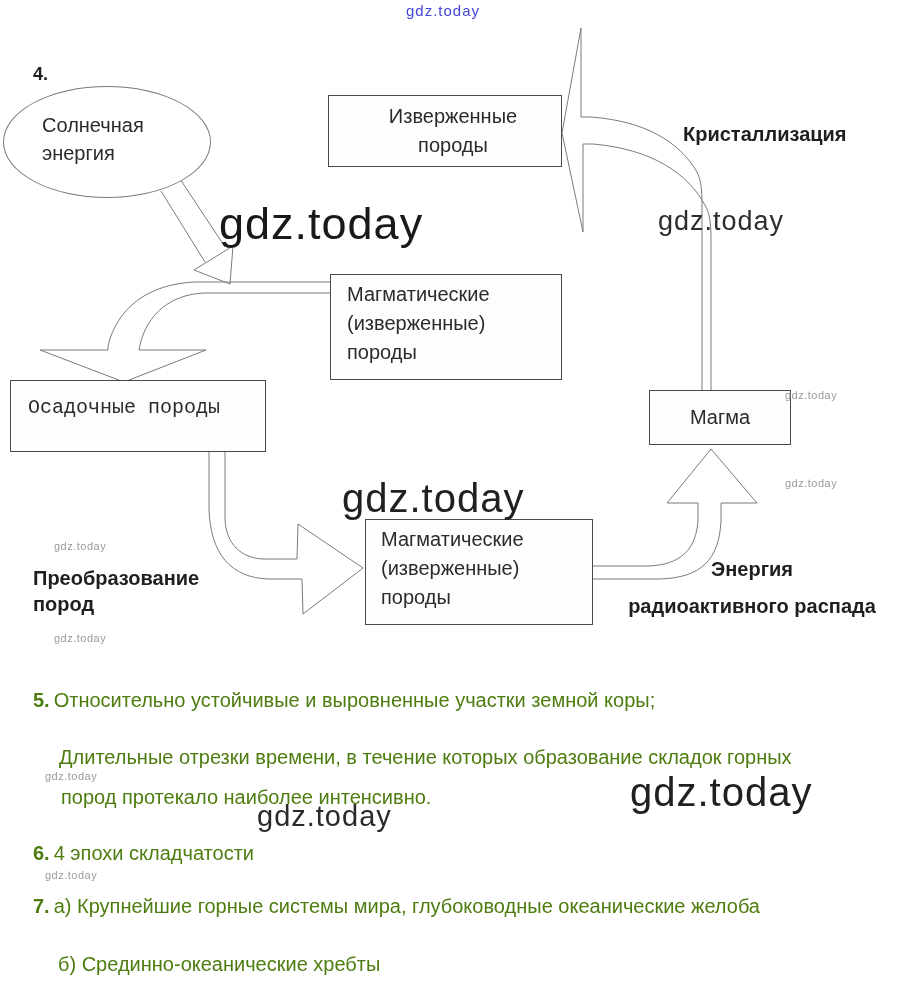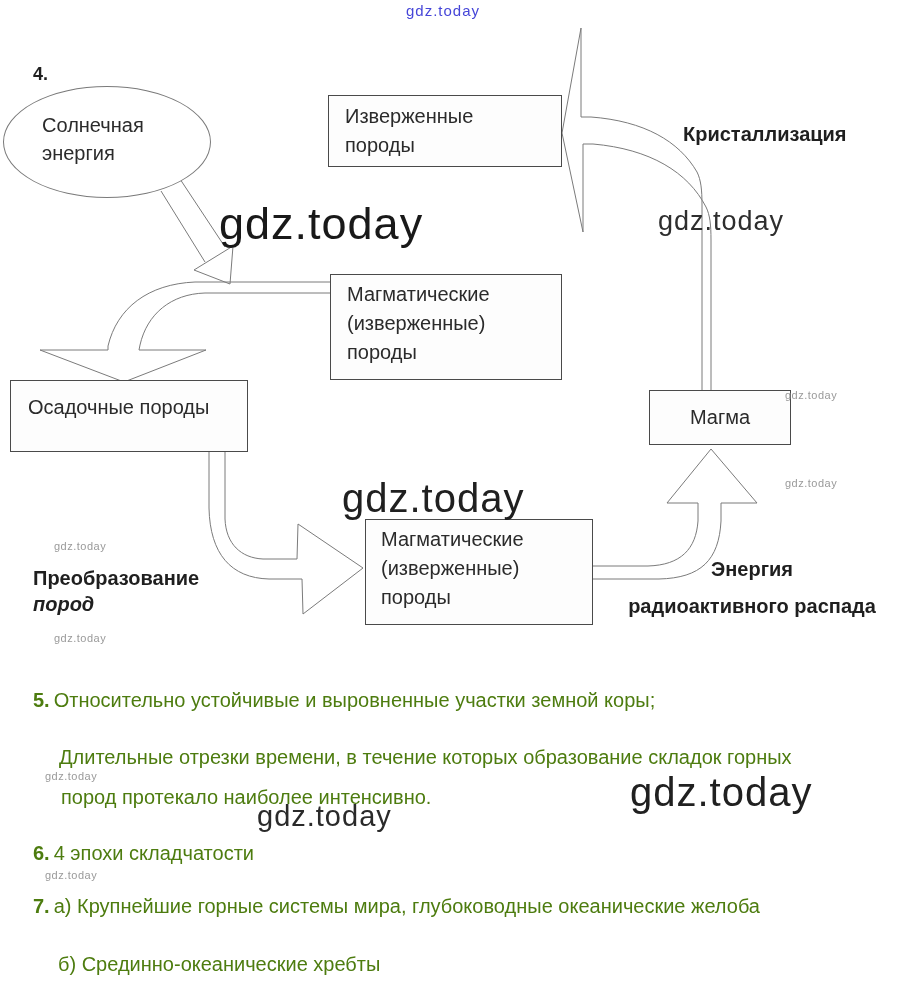--- a/index.html
+++ b/index.html
@@ -56,49 +56,49 @@
 
   <div class="num-lbl" style="left:33px;top:64px;">4.</div>
 
   <div class="ellipse" style="left:3px;top:86px;width:208px;height:112px;">
     <div class="etext">
       <span class="line">Солнечная</span>
       <span class="line">энергия</span>
     </div>
   </div>
 
-  <div class="box" style="left:328px;top:95px;width:234px;height:72px;padding:6px 0 10px 16px;">
+  <div class="box" style="left:328px;top:95px;width:234px;height:72px;padding:6px 0 10px 16px;text-align:center;">
     <span class="line">Изверженные</span>
     <span class="line">породы</span>
   </div>
 
   <div class="lbl-bold" style="left:683px;top:123px;">Кристаллизация</div>
 
   <div class="box" style="left:330px;top:274px;width:232px;height:106px;padding:5px 0 0 16px;">
     <span class="line">Магматические</span>
     <span class="line">(изверженные)</span>
     <span class="line">породы</span>
   </div>
 
-  <div class="box" style="left:10px;top:380px;width:238px;height:72px;padding:12px 16px 0 17px;">
+  <div class="box" style="left:10px;top:380px;width:256px;height:72px;padding:12px 16px 0 17px;font-family:Liberation Mono, monospace;">
     <span>Осадочные породы</span>
   </div>
 
   <div class="box" style="left:649px;top:390px;width:142px;height:55px;text-align:center;line-height:53px;">
     <span>Магма</span>
   </div>
 
   <div class="box" style="left:365px;top:519px;width:228px;height:106px;padding:5px 0 0 15px;">
     <span class="line">Магматические</span>
     <span class="line">(изверженные)</span>
     <span class="line">породы</span>
   </div>
 
   <div class="lbl-bold" style="left:33px;top:556px;margin-top:11px;">Преобразование</div>
-  <div class="lbl-bold" style="left:33px;top:593px;font-style:italic;">пород</div>
+  <div class="lbl-bold" style="left:33px;top:593px;">пород</div>
 
   <div class="lbl-bold" style="left:612px;top:558px;width:280px;text-align:center;">Энергия</div>
   <div class="lbl-bold" style="left:612px;top:595px;width:280px;text-align:center;">радиоактивного распада</div>
 
   <div class="ans" style="left:33px;top:689px;">
     <span class="num">5.</span><span>Относительно устойчивые и выровненные участки земной коры;</span>
   </div>
   <div class="ans" style="left:59px;top:746px;">Длительные отрезки времени, в течение которых образование складок горных</div>
   <div class="ans" style="left:61px;top:786px;">пород протекало наиболее интенсивно.</div>
 

